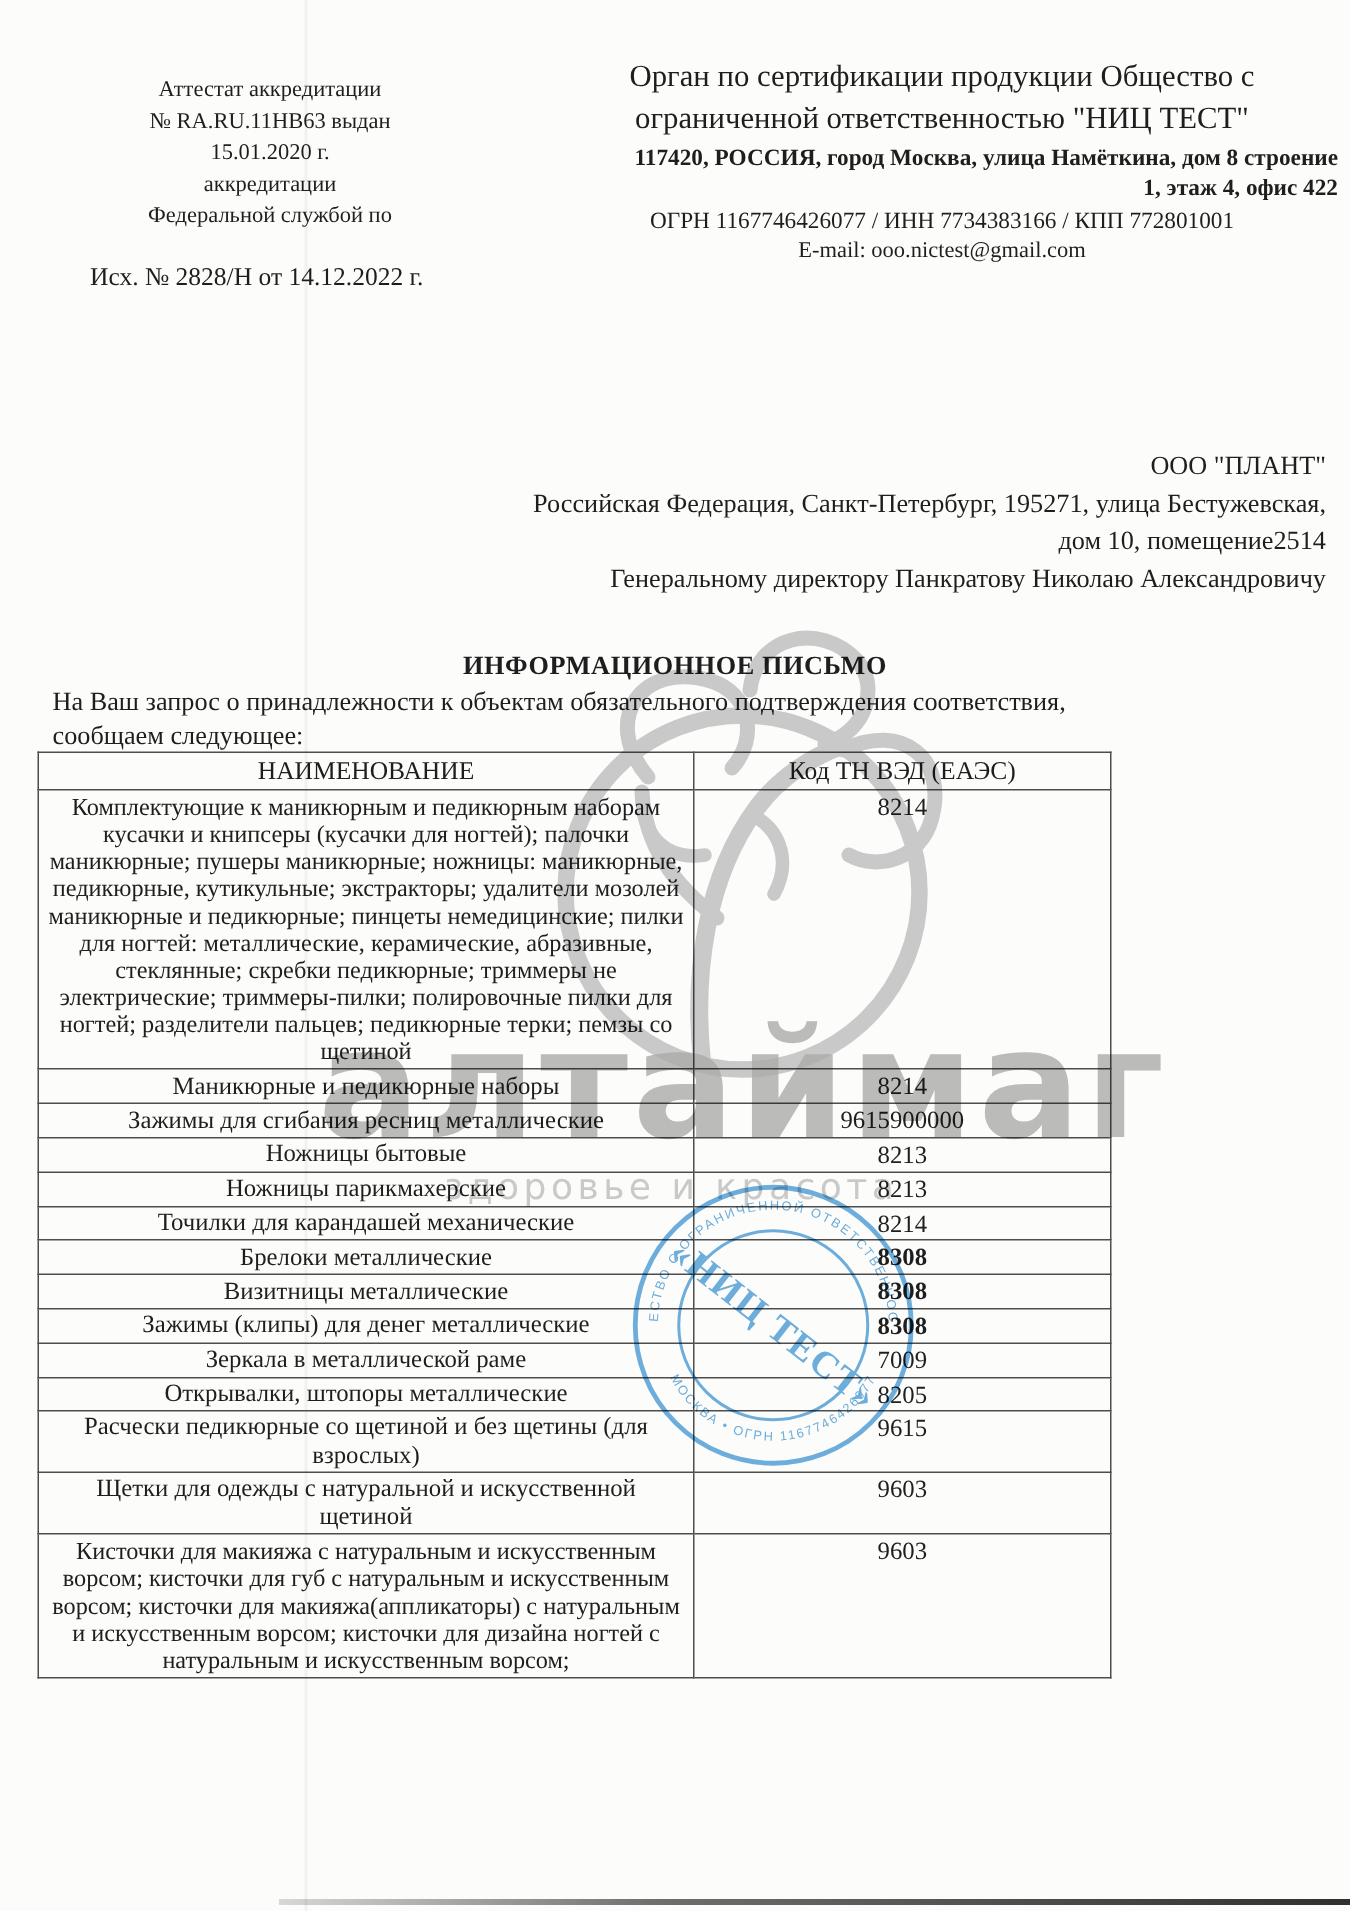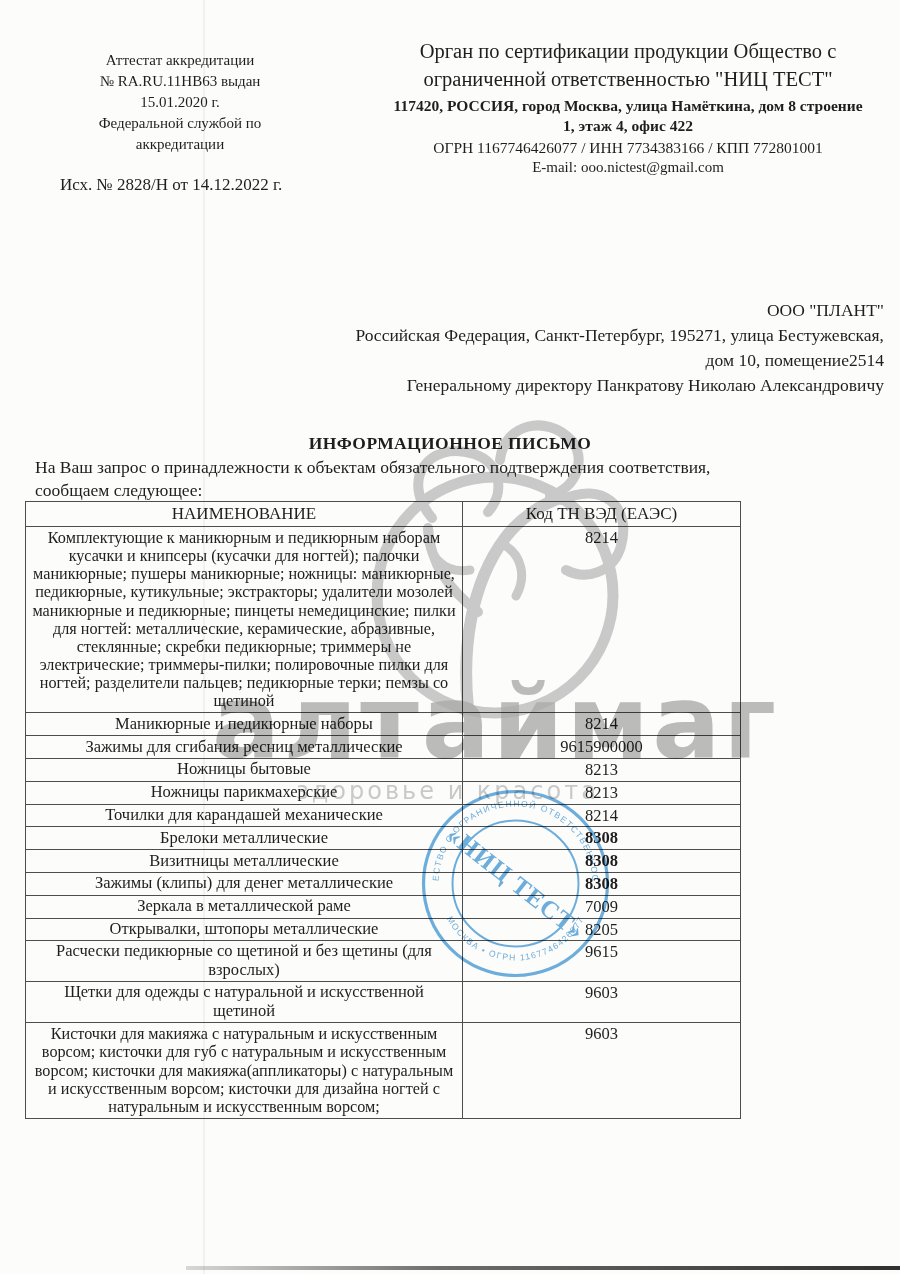--- a/index.html
+++ b/index.html
@@ -10,21 +10,21 @@
   }
   .crease { position:absolute; left:203px; top:0; width:2px; height:100%;
             background:rgba(0,0,0,0.045); z-index:0; }
 
   
   .accred { position:absolute; left:68px; top:50px; width:224px; text-align:center;
             font-size:15px; line-height:1.4; z-index:1; }
   .outgoing { position:absolute; left:60px; top:175px; font-size:17px; z-index:1; }
   .org { position:absolute; left:364px; top:38px; width:528px; text-align:center; z-index:1; }
   .org-title { font-size:20.5px; line-height:1.35; }
-  .org-addr { font-size:15.5px; font-weight:bold; line-height:1.3; margin-top:3px; }
+  .org-addr { font-size:15.5px; font-weight:bold; line-height:1.3; margin-top:3px;text-align:right; }
   .org-reg { font-size:15.5px; margin-top:2px; }
   .org-email { font-size:15px; margin-top:2px; }
 
   .addressee { position:absolute; right:16px; top:298px; width:660px; text-align:right;
                font-size:17.5px; line-height:1.43; z-index:1; }
 
   .letter-title { position:absolute; left:0; top:433px; width:100%; text-align:center;
                   font-weight:bold; font-size:17.5px; letter-spacing:.4px; z-index:1; }
   .letter-intro { position:absolute; left:35px; top:456px; width:850px;
                   font-size:17.5px; line-height:1.3; z-index:1; }
@@ -64,22 +64,22 @@
 </head>
 <body>
 
 <div class="page">
   <div class="crease"></div>
 
   <div class="accred">
     <div>Аттестат аккредитации</div>
     <div>№ RA.RU.11НВ63 выдан</div>
     <div>15.01.2020 г.</div>
+    <div>аккредитации</div>
     <div>Федеральной службой по</div>
-    <div>аккредитации</div>
   </div>
 
   <div class="outgoing">Исх. № 2828/Н от 14.12.2022 г.</div>
 
   <div class="org">
     <div class="org-title">
       <div>Орган по сертификации продукции Общество с</div>
       <div>ограниченной ответственностью "НИЦ ТЕСТ"</div>
     </div>
     <div class="org-addr">

